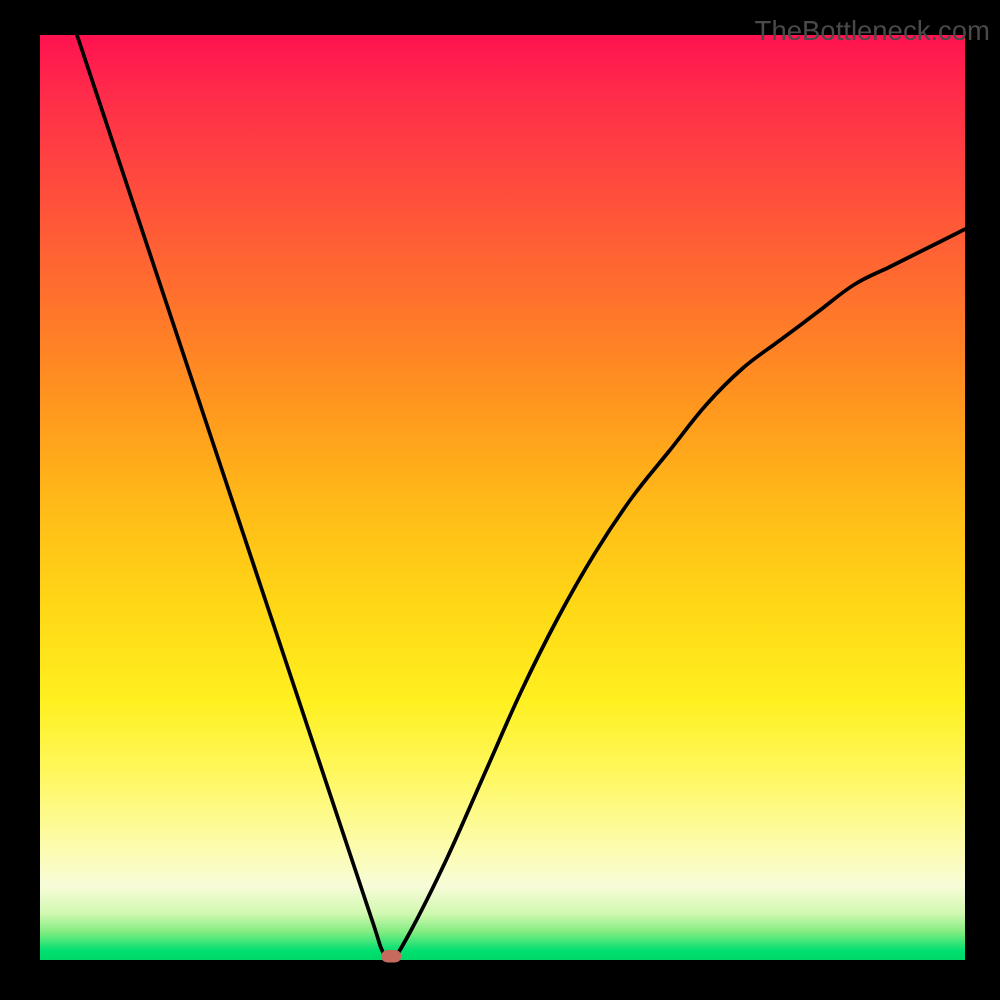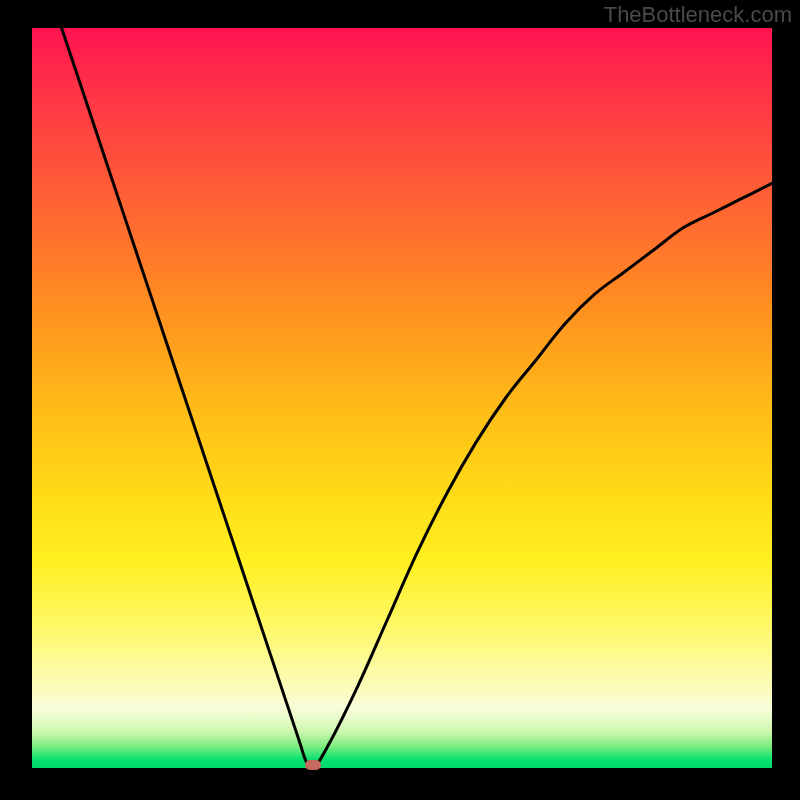--- a/index.html
+++ b/index.html
@@ -6,21 +6,21 @@
   body {
     width: 800px;
     height: 800px;
     background: #000;
     position: relative;
     overflow: hidden;
     font-family: Arial, Helvetica, sans-serif;
   }
   .watermark {
     position: absolute;
-    top: 2px;
+    top: 12px;
     right: 8px;
     color: #4a4a4a;
     font-size: 22px;
     font-weight: 500;
     z-index: 10;
   }
   .plot-area {
     position: absolute;
     left: 32px;
     top: 28px;

